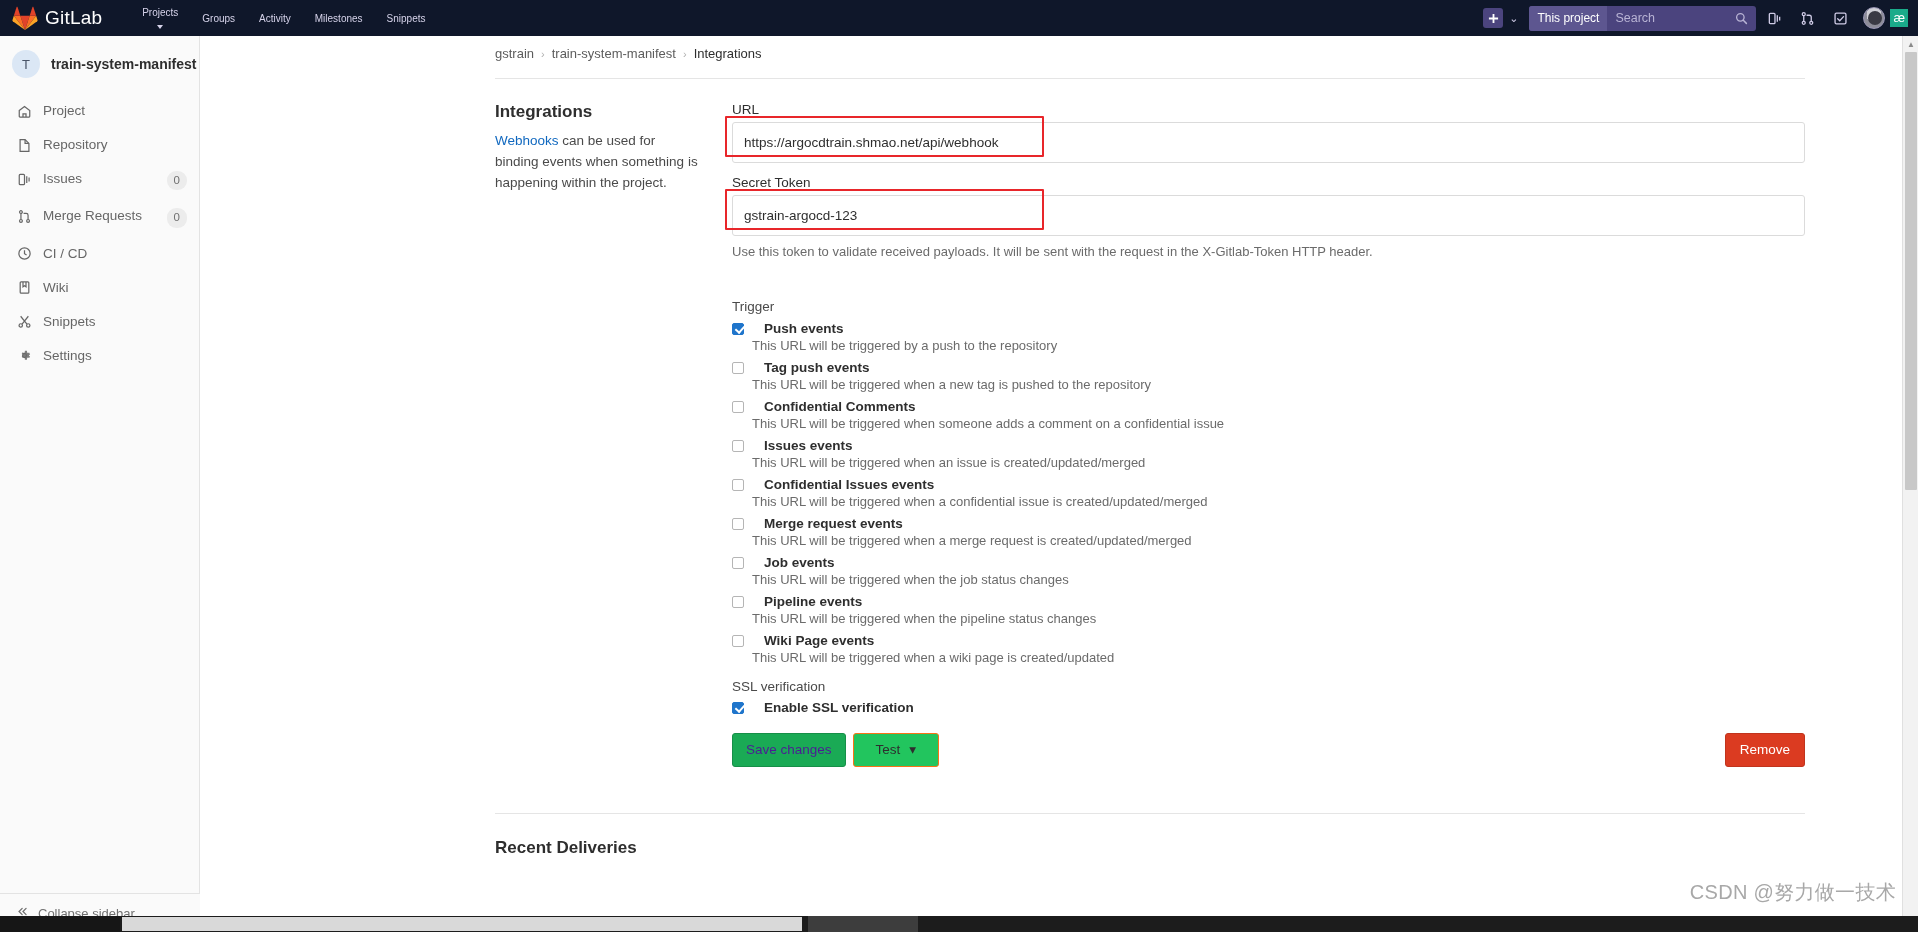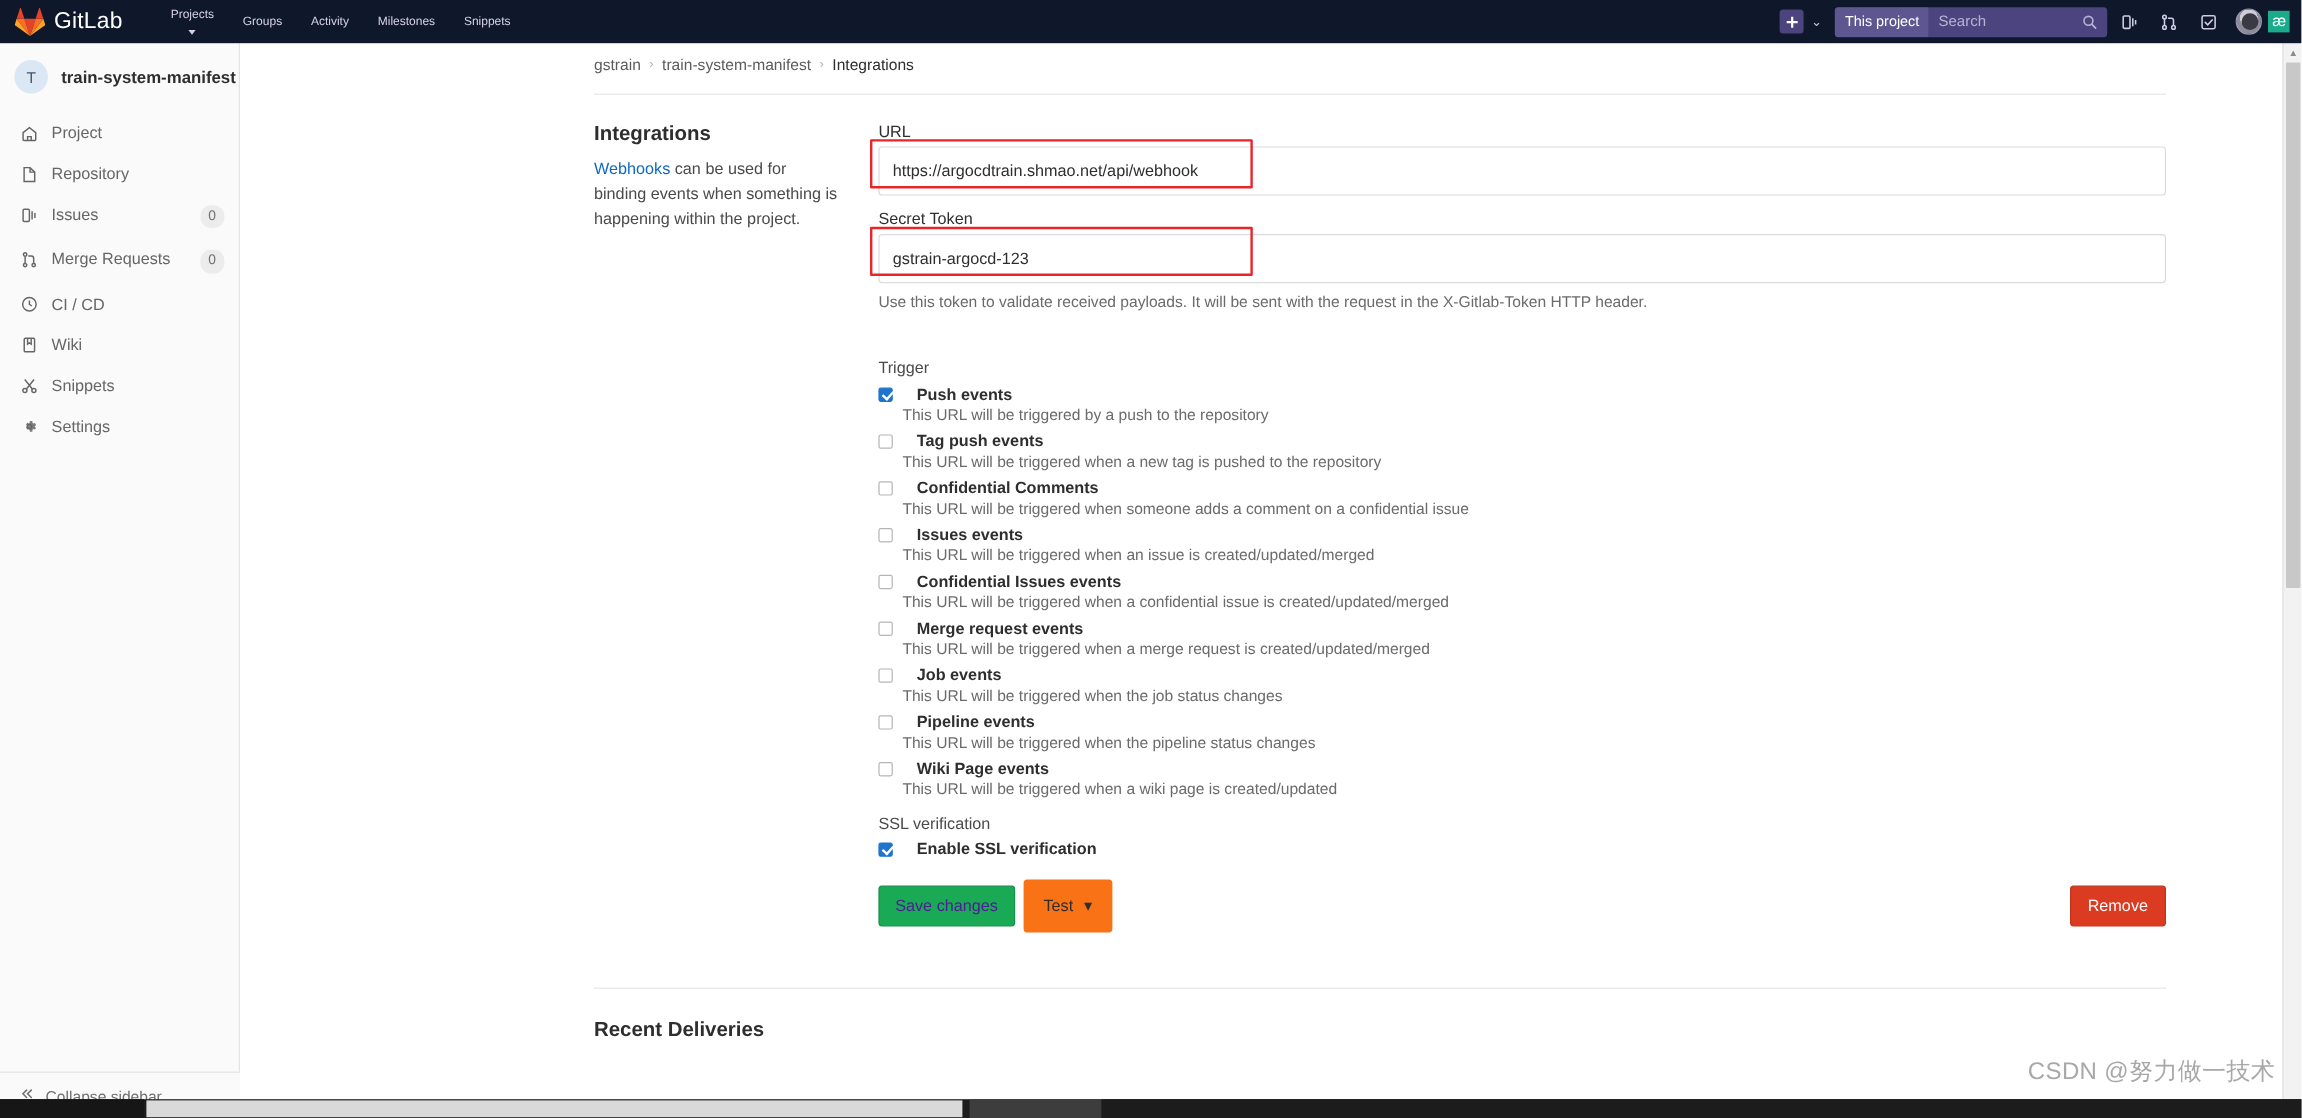--- a/index.html
+++ b/index.html
@@ -184,22 +184,22 @@
   .btn-row { display: flex; align-items: center; margin-top: 18px; }
   .btn {
     font-size: 13.5px; border-radius: 3px; cursor: pointer;
     font-family: "Liberation Sans", sans-serif; line-height: 1;
   }
   .btn-save {
     background: #1aaa55; border: 1px solid #168f48; color: #4c1d95;
     padding: 9px 13px; margin-right: 7px;
   }
   .btn-test {
-    background: #f97316; border: 6px solid #f97316; color: #2e2e2e;
-    padding: 9px 11px; display: flex; align-items: center; gap: 9px;
+    background: #22c55e; border: 1px solid #f97316; color: #2e2e2e;
+    padding: 9px 22px; display: flex; align-items: center; gap: 9px;
   }
   .btn-remove {
     background: #db3b21; border: 1px solid #c0341d; color: #fff;
     padding: 9px 14px; margin-left: auto;
   }
   .recent-title {
     margin: 46px 95px 0 295px; font-size: 17px; font-weight: 600;
     color: #2e2e2e; border-top: 1px solid #e5e5e5; padding-top: 24px;
   }
 

